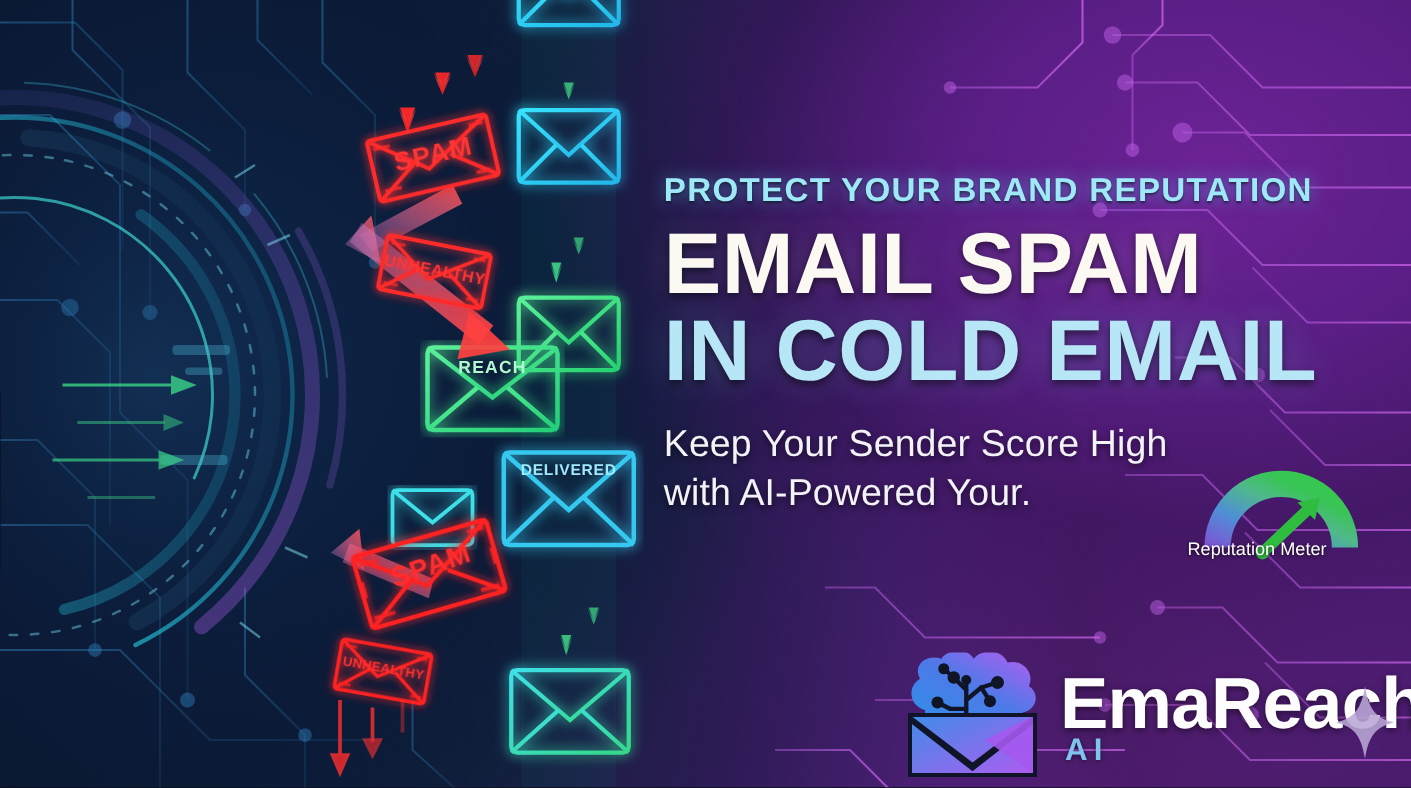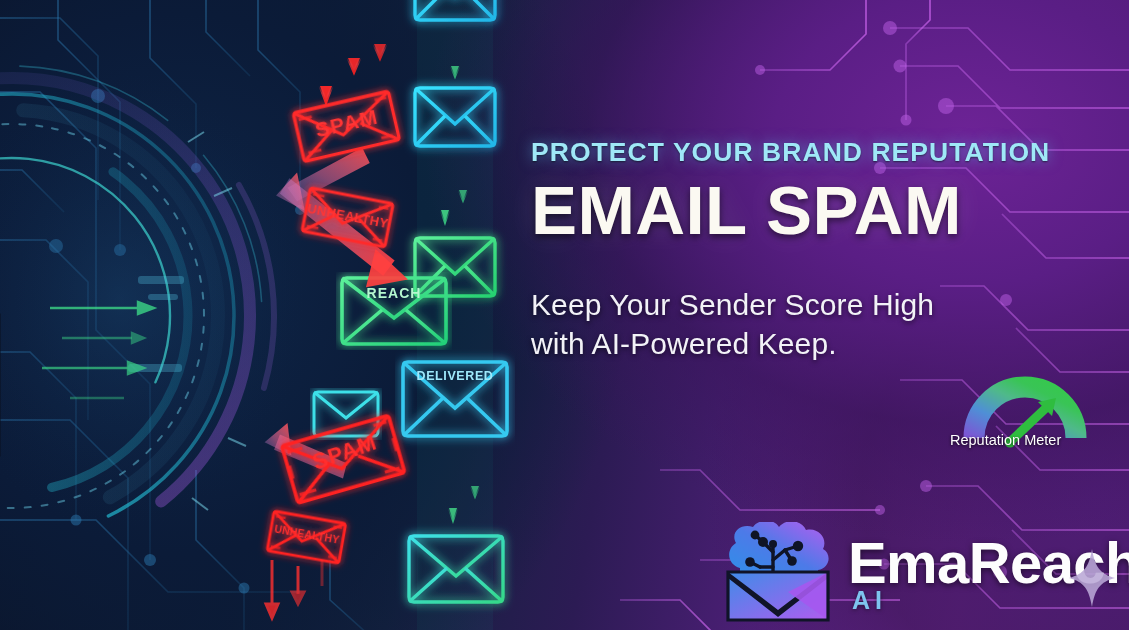--- a/index.html
+++ b/index.html
@@ -55,21 +55,21 @@
     text-shadow:0 3px 7px rgba(0,0,0,0.55), 0 0 30px rgba(255,255,255,0.13);
     white-space:nowrap;
   }
   .h2 {
     font-size:69px; font-weight:bold; letter-spacing:0.4px;
     color:#b7e6f6; line-height:0.98; margin-top:3px;
     text-shadow:0 3px 7px rgba(0,0,0,0.55), 0 0 28px rgba(130,210,245,0.30);
     white-space:nowrap;
   }
   .sub {
-    margin-top:41px; font-size:30px; line-height:1.30;
+    margin-top:21px; font-size:30px; line-height:1.30;
     color:#f2f2f7; font-weight:400; letter-spacing:0.1px;
     text-shadow:0 2px 5px rgba(0,0,0,0.6);
     max-width:430px;
   }
   .sub div { white-space:nowrap; }
 
   
   .gauge { position:absolute; left:960px; top:358px; width:130px; height:95px; }
   .gauge-label {
     position:absolute; left:950px; top:432px; width:150px;
@@ -524,23 +524,24 @@
         <polygon points="14,44 26,44 20,58"></polygon>
       <line x1="46" y1="6" x2="46" y2="34"></line>
         <polygon points="40,32 52,32 46,44" opacity="0.75"></polygon>
       <line x1="70" y1="0" x2="70" y2="26" opacity="0.5"></line>
     </g>
   </svg>
 
   <div class="copy">
     <div class="eyebrow">PROTECT YOUR BRAND REPUTATION</div>
     <div class="h1">EMAIL SPAM</div>
+    <div class="h2">IN COLD EMAIL</div>
     <div class="sub">
       <div>Keep Your Sender Score High</div>
-      <div>with AI-Powered Keep.</div>
+      <div>with AI-Powered Your.</div>
     </div>
   </div>
 
   <svg class="gauge" width="130" height="95" viewBox="0 0 130 95">
     <defs>
       <linearGradient id="gaugeArc" x1="0" y1="1" x2="1" y2="0">
         <stop offset="0%" stop-color="#7b57d4"></stop>
         <stop offset="30%" stop-color="#4f8fd6"></stop>
         <stop offset="58%" stop-color="#4fb98a"></stop>
         <stop offset="78%" stop-color="#39c456"></stop>

